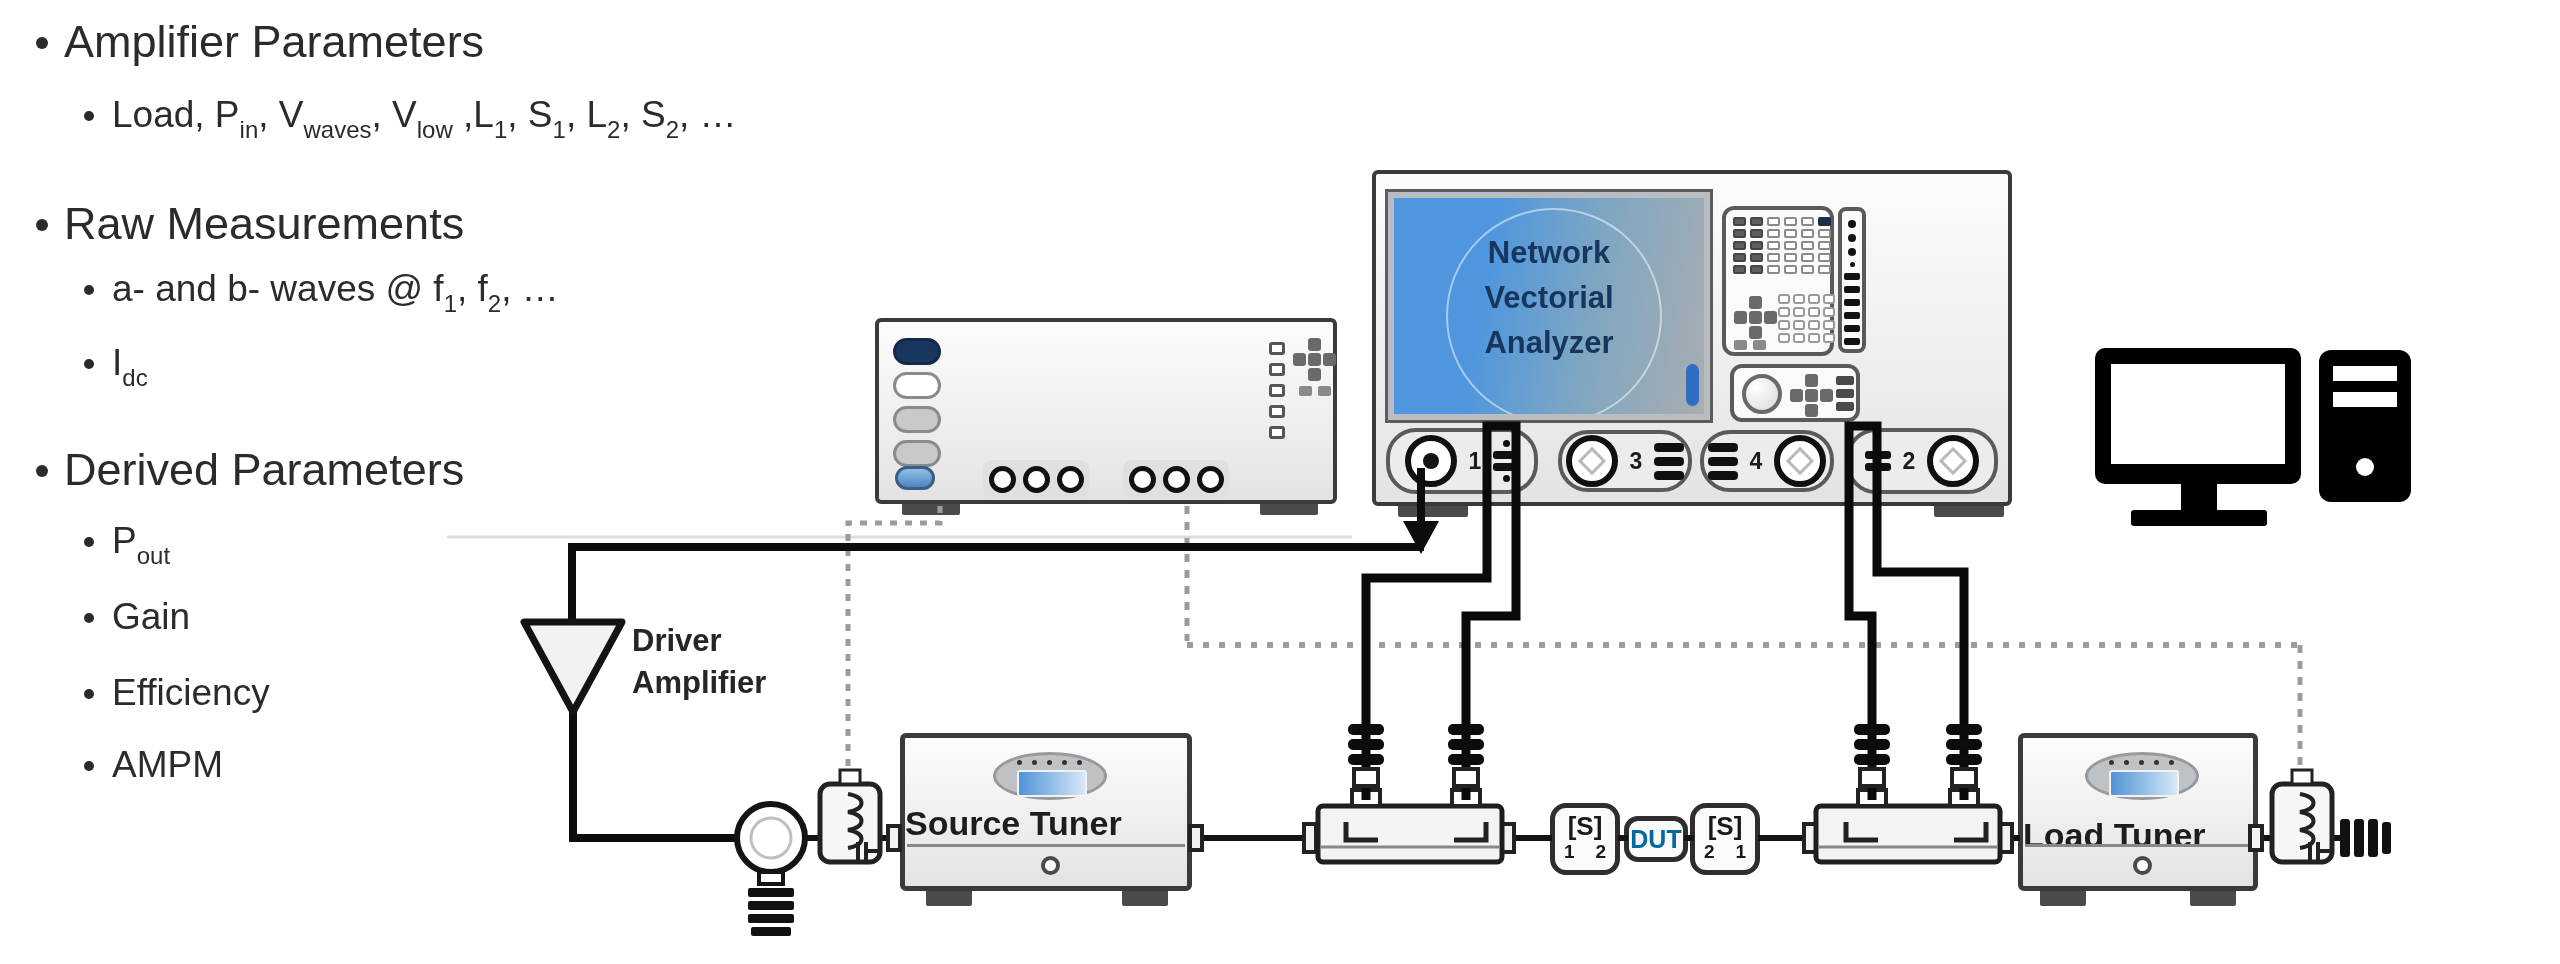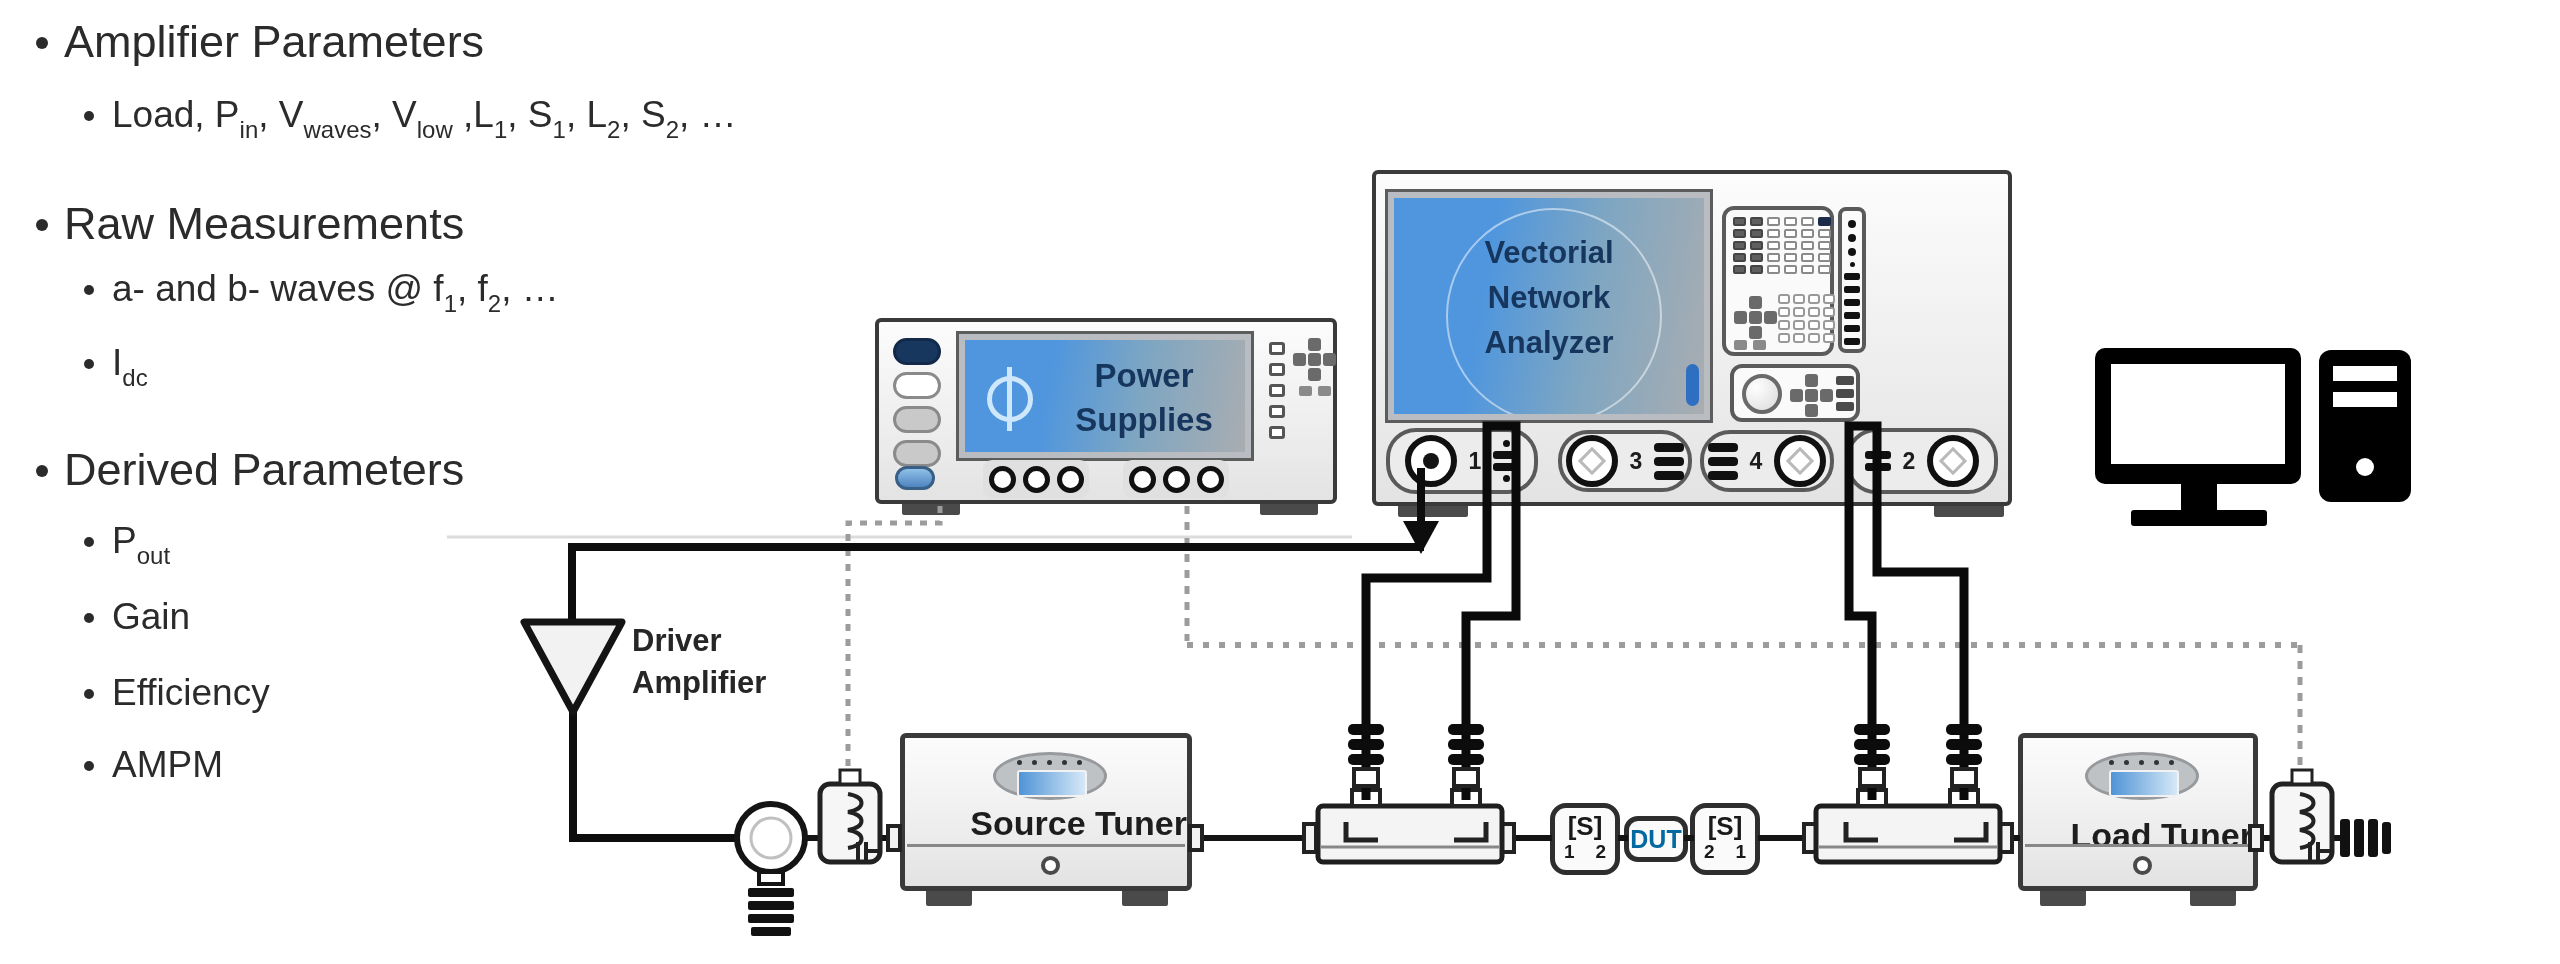--- a/index.html
+++ b/index.html
@@ -67,21 +67,21 @@
   .jackdd{display:flex;flex-direction:column;align-items:center;gap:4px}
   .jackdd b{width:26px;height:8px;background:#101010;border-radius:3px}
   .jackdd s{width:7px;height:7px;background:#101010;border-radius:50%;text-decoration:none}
   .jack3{display:flex;flex-direction:column;gap:5px}
   .jack3 b{width:30px;height:9px;background:#101010;border-radius:4px}
   
   .oval{position:absolute;background:#bfc2c5;border:3px solid #97999c;border-radius:50%;box-sizing:border-box}
   .odots{position:absolute;display:flex;gap:10px}
   .odots i{width:5px;height:5px;background:#333;border-radius:50%}
   .lcd{position:absolute;background:linear-gradient(90deg,#4f94d6,#d6e8f7);border:2px solid #f2f2f2;border-radius:3px}
-  .tlabel{position:absolute;left:0;width:100%;text-align:right;font-size:34px;font-weight:700;color:#1d1d1d}
+  .tlabel{position:absolute;left:0;width:100%;text-align:left;font-size:34px;font-weight:700;color:#1d1d1d}
   .tline{position:absolute;left:2px;right:2px;height:0;border-top:3px solid #888}
   .tknob{position:absolute;width:11px;height:11px;border:4px solid #4a4a4a;border-radius:50%;background:#fff}
   
   .sbox{position:absolute;border:5px solid #2e2e2e;border-radius:16px;background:#fafafa;box-sizing:border-box;z-index:2}
   .sbox .sl{font-size:26px;font-weight:700;text-align:center;margin-top:3px;color:#191919}
   .sbox .nums{display:flex;justify-content:space-between;padding:0 9px;font-size:19px;font-weight:700;margin-top:-1px;color:#191919}
   .dutbox{position:absolute;border:5px solid #2e2e2e;border-radius:14px;background:#fafafa;box-sizing:border-box;
           display:flex;align-items:center;justify-content:center;font-size:25px;font-weight:700;color:#0369a1;z-index:2}
   
   .damp{position:absolute;font-size:31px;font-weight:700;color:#262626;line-height:42px;z-index:3}
@@ -150,27 +150,20 @@
   </div>
 
 <div class="inst" style="left:875px;top:318px;width:462px;height:186px">
   <div class="btncol" style="left:14px;top:16px">
       <i></i>
       <i></i>
       <i></i>
       <i></i>
     </div>
   <div class="bluebtn" style="left:16px;top:144px"></div>
-  <div class="screen" style="left:80px;top:12px;width:292px;height:124px">
-    <div class="pwrglyph" style="left:22px;top:36px"></div>
-    <div style="position:absolute;left:84px;right:6px;top:14px;font-size:33px;line-height:44px">
-      <div>Power</div>
-      <div>Supplies</div>
-    </div>
-  </div>
   <div class="sqcol" style="left:390px;top:20px">
       <i></i>
       <i></i>
       <i></i>
       <i></i>
       <i></i>
     </div>
   <div class="dpad" style="left:414px;top:16px">
       <i></i>
       <i></i>
@@ -197,22 +190,22 @@
       <i></i>
     </div>
 </div>
 <div class="foot" style="left:902px;top:502px;width:58px;height:13px"></div>
 <div class="foot" style="left:1260px;top:502px;width:58px;height:13px"></div>
 
 <div class="inst" style="left:1372px;top:170px;width:640px;height:336px">
   <div class="screen" style="left:12px;top:18px;width:322px;height:228px">
     <div class="smith" style="left:52px;top:10px;width:212px;height:212px"></div>
     <div style="position:relative;padding-top:32px;font-size:31px;line-height:45px">
+      <div>Network</div>
       <div>Vectorial</div>
-      <div>Network</div>
       <div>Analyzer</div>
     </div>
     <div class="pill" style="right:5px;bottom:8px;width:13px;height:42px"></div>
   </div>
   <div class="panel" style="left:346px;top:32px;width:112px;height:150px">
     <div class="kgrid" style="left:7px;top:7px">
         <i></i>
         <i></i>
         <i></i>
         <i></i>

